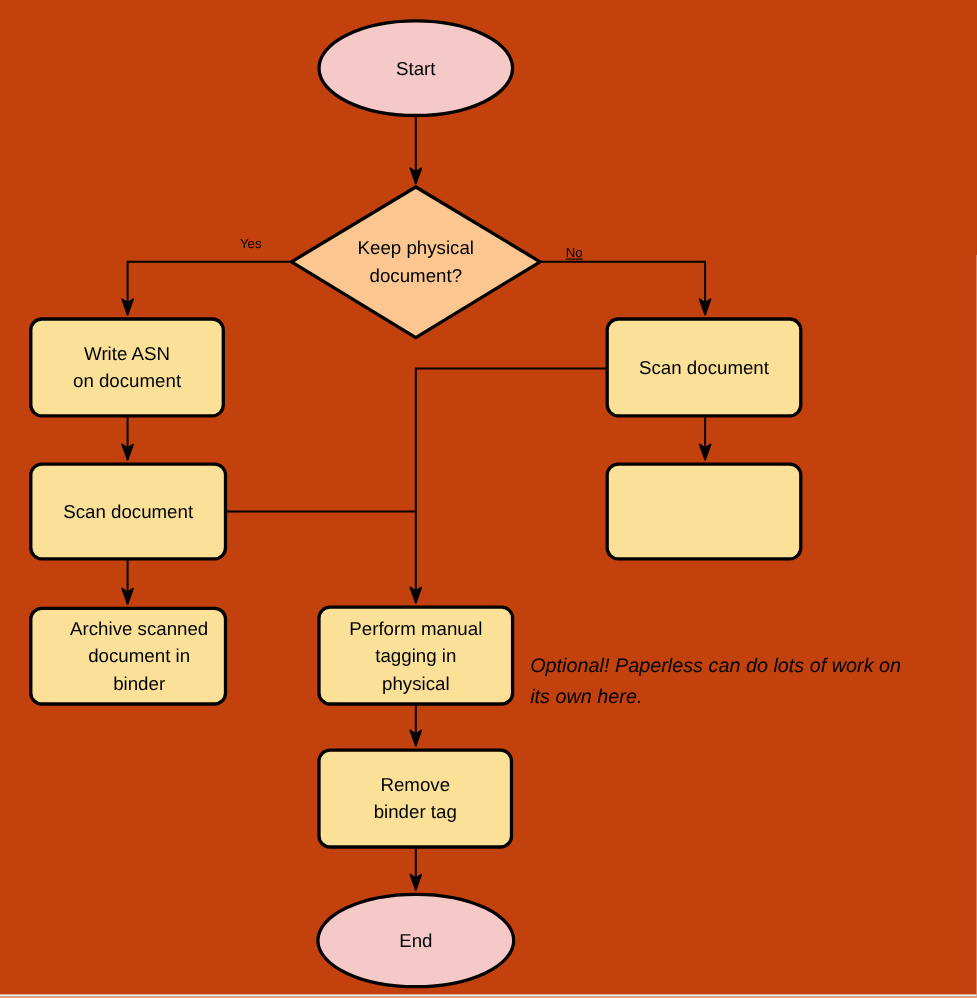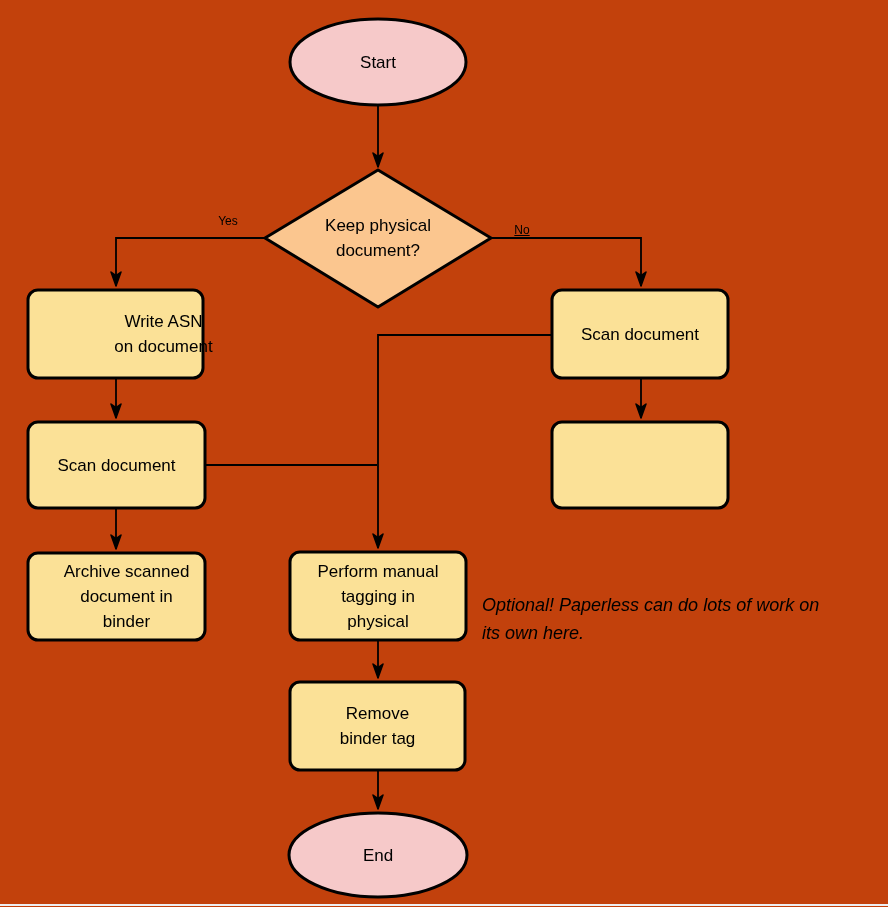--- a/index.html
+++ b/index.html
@@ -101,21 +101,21 @@
     <rect class="shape" x="552" y="290" width="176" height="88" rx="10" fill="#fbe197"></rect>
     <rect class="shape" x="552" y="422" width="176" height="86" rx="10" fill="#fbe197"></rect>
     <rect class="shape" x="290" y="552" width="176" height="88" rx="10" fill="#fbe197"></rect>
     <rect class="shape" x="290" y="682" width="175" height="88" rx="10" fill="#fbe197"></rect>
     <ellipse class="shape" cx="378" cy="855" rx="89" ry="42" fill="#f6c9c9"></ellipse>
   </svg>
 
   <div class="node-label" style="left:288px; top:18px; width:180px; height:88px;">Start</div>
   <div class="node-label" style="left:278px; top:194px; width:200px; height:88px;">Keep physical
 document?</div>
-  <div class="node-label" style="left:28px; top:290px; width:175px; height:88px;padding-left:48px;">Write ASN
+  <div class="node-label" style="left:28px; top:290px; width:175px; height:88px;">Write ASN
 on document</div>
   <div class="node-label" style="left:28px; top:422px; width:177px; height:86px;">Scan document</div>
   <div class="node-label" style="left:28px; top:553px; width:197px; height:87px;">Archive scanned
 document in
 binder</div>
   <div class="node-label" style="left:552px; top:290px; width:176px; height:88px;">Scan document</div>
   <div class="node-label" style="left:290px; top:552px; width:176px; height:88px;">Perform manual
 tagging in
 physical</div>
   <div class="node-label" style="left:290px; top:682px; width:175px; height:88px;">Remove

